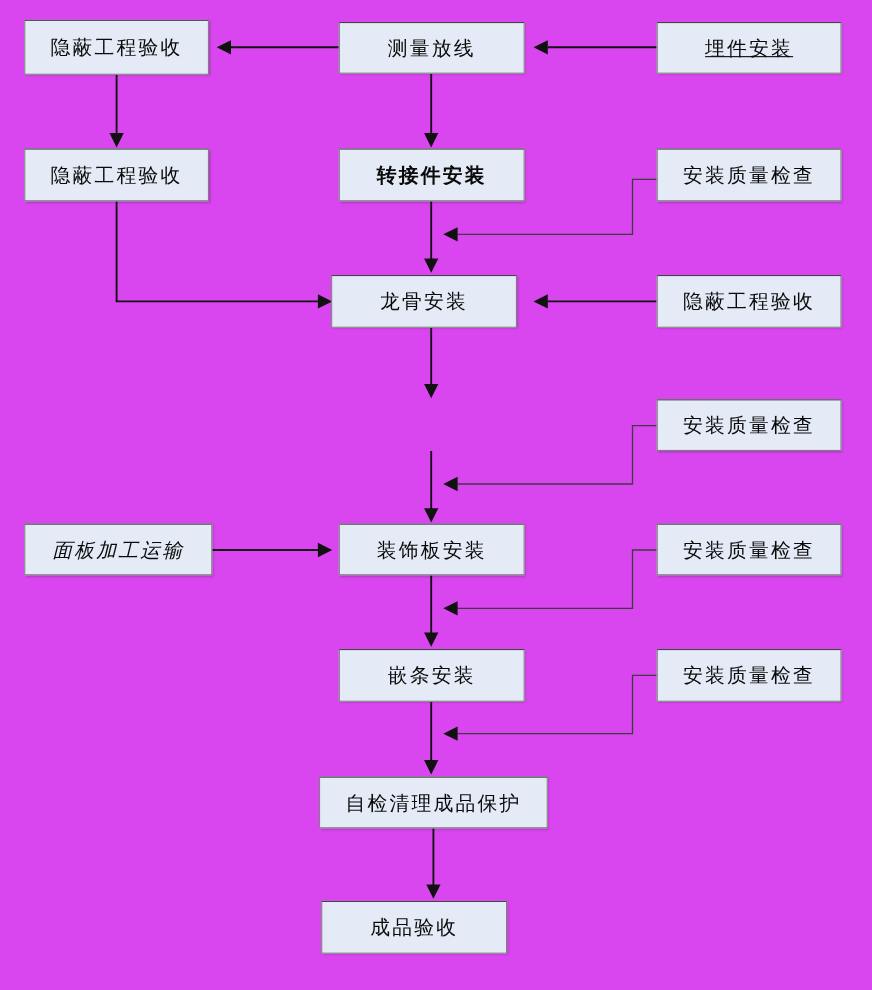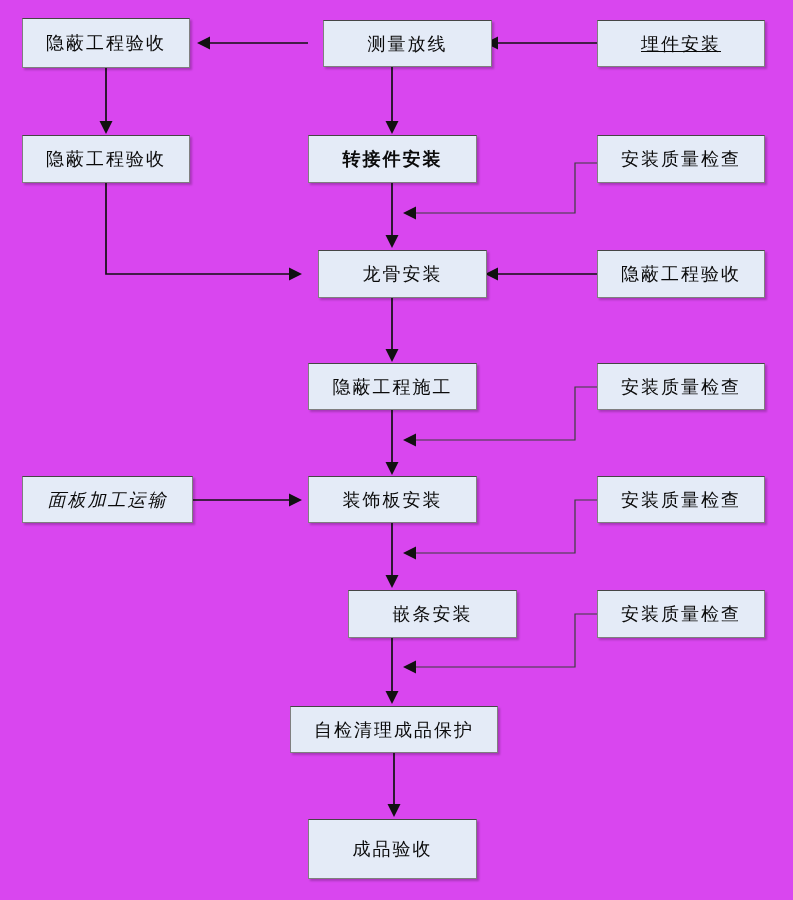--- a/index.html
+++ b/index.html
@@ -103,37 +103,36 @@
       <polygon class="head" points="392,704 385.5,691 398.5,691"></polygon>
     </g>
 
     <g>
       <line class="flow" x1="394" y1="753" x2="394" y2="805"></line>
       <polygon class="head" points="394,817 387.5,804 400.5,804"></polygon>
     </g>
   </svg>
 
   <div class="node" style="left:22px;  top:18px;  width:168px; height:50px;">隐蔽工程验收</div>
-  <div class="node" style="left:308px; top:20px;  width:169px; height:47px;margin-left:15px;">测量放线</div>
+  <div class="node" style="left:308px; top:20px;  width:169px; height:47px;">测量放线</div>
   <div class="node" style="left:597px; top:20px;  width:168px; height:47px;text-decoration:underline;">埋件安装</div>
 
   <div class="node" style="left:22px;  top:135px; width:168px; height:48px;">隐蔽工程验收</div>
   <div class="node" style="left:308px; top:135px; width:169px; height:48px;font-weight:bold;">转接件安装</div>
   <div class="node" style="left:597px; top:135px; width:168px; height:48px;">安装质量检查</div>
 
-  <div class="node" style="left:318px; top:250px; width:169px; height:48px;">龙骨安装</div>
+  <div class="node" style="left:301px; top:250px; width:169px; height:48px;">龙骨安装</div>
   <div class="node" style="left:597px; top:250px; width:168px; height:48px;">隐蔽工程验收</div>
 
-  <div class="node" style="left:308px; top:363px; width:169px; height:47px;">隐蔽工程施工</div>
   <div class="node" style="left:597px; top:363px; width:168px; height:47px;">安装质量检查</div>
 
   <div class="node" style="left:22px;  top:476px; width:171px; height:47px;font-style:italic;">面板加工运输</div>
   <div class="node" style="left:308px; top:476px; width:169px; height:47px;">装饰板安装</div>
   <div class="node" style="left:597px; top:476px; width:168px; height:47px;">安装质量检查</div>
 
-  <div class="node" style="left:308px; top:590px; width:169px; height:48px;margin-left:40px;">嵌条安装</div>
+  <div class="node" style="left:308px; top:590px; width:169px; height:48px;">嵌条安装</div>
   <div class="node" style="left:597px; top:590px; width:168px; height:48px;">安装质量检查</div>
 
   <div class="node" style="left:290px; top:706px; width:208px; height:47px;">自检清理成品保护</div>
 
-  <div class="node" style="left:308px; top:819px; width:169px; height:60px;">成品验收</div>
+  <div class="node" style="left:292px; top:819px; width:169px; height:48px;">成品验收</div>
 
 </div>
 
 </body></html>

